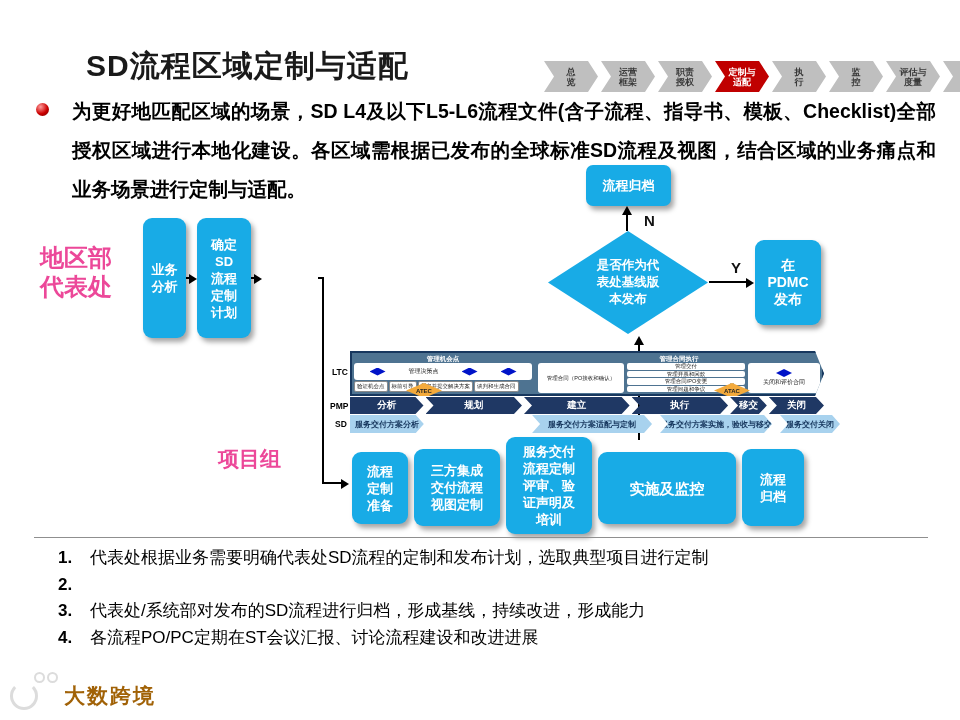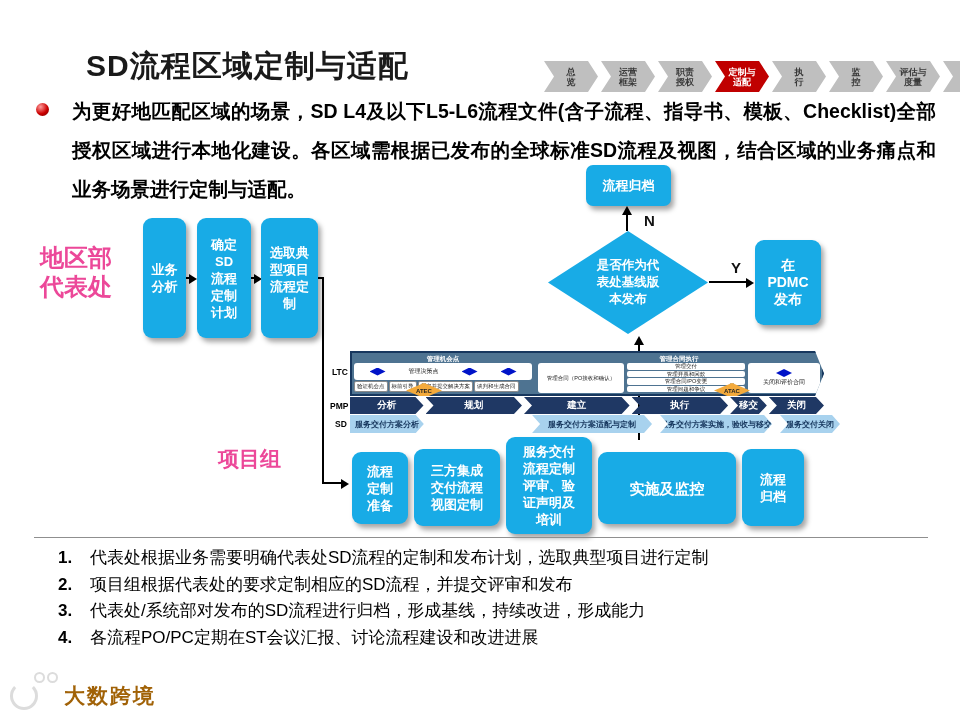--- a/index.html
+++ b/index.html
@@ -148,26 +148,20 @@
   <div class="abs bluebox" style="left:197px;top:218px;width:54px;height:120px;">
     <span class="ln">确定</span>
     <span class="ln">SD</span>
     <span class="ln">流程</span>
     <span class="ln">定制</span>
     <span class="ln">计划</span>
   </div>
   <div class="abs hline" style="left:251px;top:277px;width:4px;"></div>
   <div class="abs arrow-r" style="left:254px;top:274px;"></div>
 
-  <div class="abs bluebox" style="left:261px;top:218px;width:57px;height:120px;">
-    <span class="ln">选取典</span>
-    <span class="ln">型项目</span>
-    <span class="ln">流程定</span>
-    <span class="ln">制</span>
-  </div>
 
   <div class="abs hline" style="left:318px;top:277px;width:6px;"></div>
   <div class="abs vline" style="left:322px;top:277px;height:206px;"></div>
   <div class="abs hline" style="left:322px;top:482px;width:20px;"></div>
   <div class="abs arrow-r" style="left:341px;top:479px;"></div>
 
   <div class="abs bluebox" style="left:586px;top:165px;width:85px;height:41px;border-radius:7px;">
     <span class="ln">流程归档</span>
   </div>
 
@@ -286,21 +280,20 @@
   </div>
 
   <div class="abs sep"></div>
   <div class="abs notes">
     <div class="note-row">
       <span class="num">1.</span>
       <span>代表处根据业务需要明确代表处SD流程的定制和发布计划，选取典型项目进行定制</span>
     </div>
     <div class="note-row">
       <span class="num">2.</span>
-      <span>项目组根据代表处的要求定制相应的SD流程，并提交评审和发布</span>
     </div>
     <div class="note-row">
       <span class="num">3.</span>
       <span>代表处/系统部对发布的SD流程进行归档，形成基线，持续改进，形成能力</span>
     </div>
     <div class="note-row">
       <span class="num">4.</span>
       <span>各流程PO/PC定期在ST会议汇报、讨论流程建设和改进进展</span>
     </div>
   </div>

